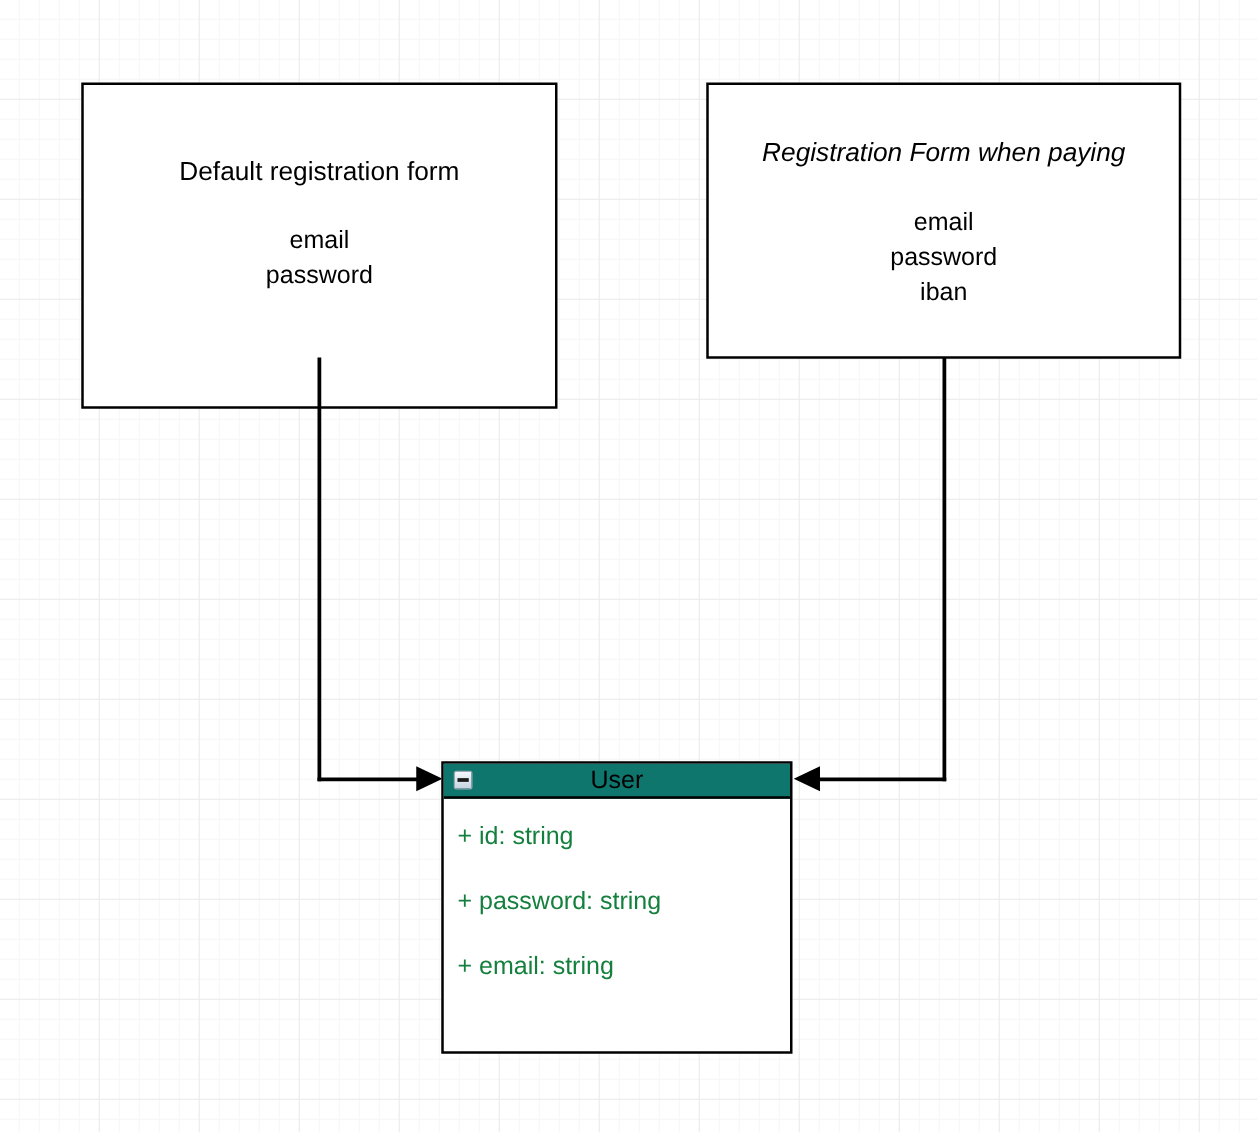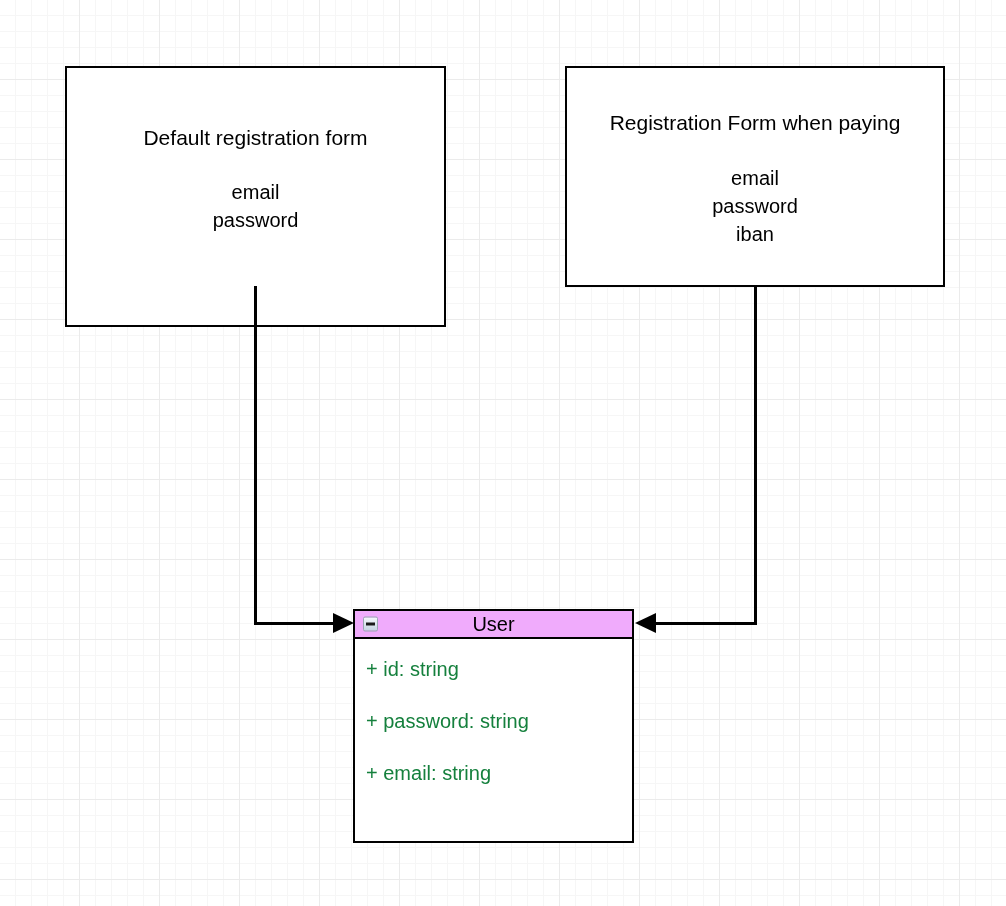--- a/index.html
+++ b/index.html
@@ -51,21 +51,21 @@
   .note-field {
     white-space: nowrap;
   }
 
   #note-left  { left: 65px;  top: 66px; width: 381px; height: 261px; }
   #note-right { left: 565px; top: 66px; width: 380px; height: 221px; }
 
   #note-left .note-title  { margin-top: 57px; }
   #note-left .note-fields { margin-top: 27px; }
 
-  #note-right .note-title  { margin-top: 42px; }
+  #note-right .note-title  { margin-top: 42px; font-style: italic; }
   #note-right .note-fields { margin-top: 28px; }
 
   
   #class-user {
     position: absolute;
     left: 353px;
     top: 609px;
     width: 281px;
     height: 234px;
     box-sizing: border-box;
@@ -74,21 +74,21 @@
     z-index: 3;
   }
   .class-header {
     position: relative;
     height: 28px;
     box-sizing: border-box;
     border-bottom: 2px solid #000000;
     display: flex;
     align-items: center;
     justify-content: center;
-    background: #f0abfc;
+    background: #0f766e;
   }
   .class-name {
     font-size: 20px;
     line-height: 20px;
     color: #000000;
   }
   .collapse-icon {
     position: absolute;
     left: 8px;
     top: 50%;

